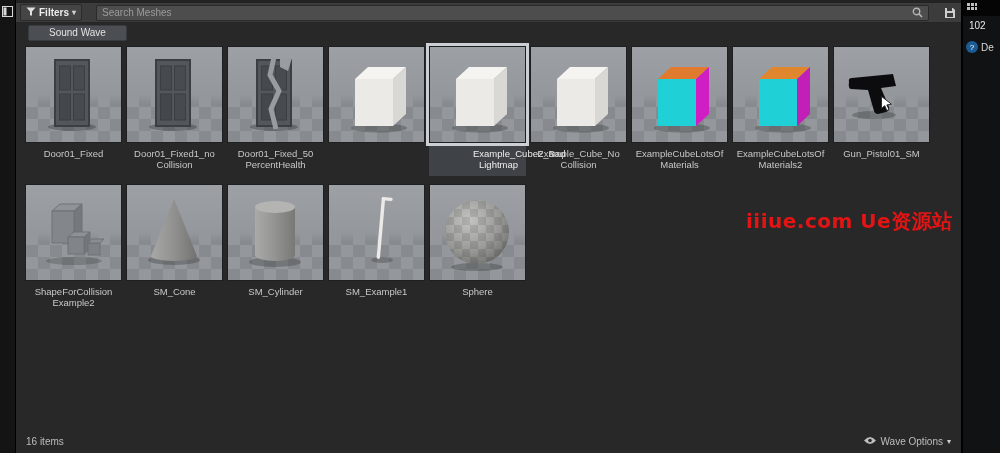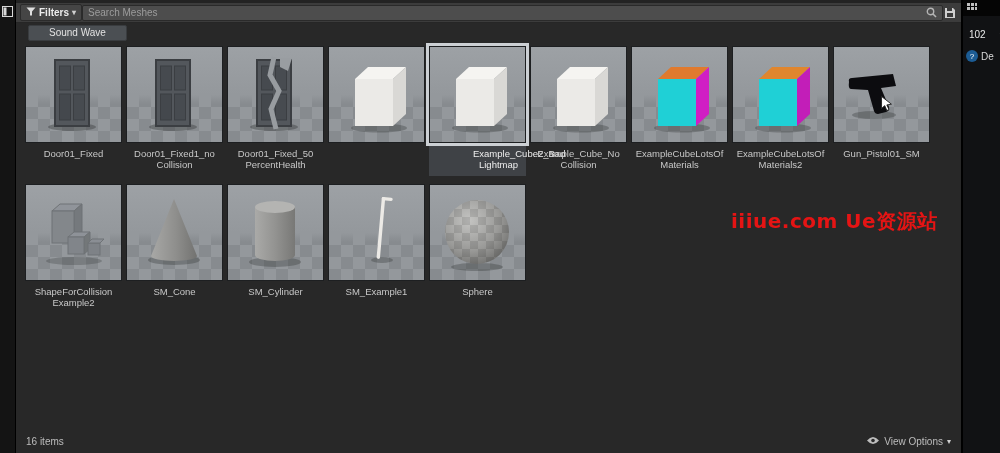--- a/index.html
+++ b/index.html
@@ -10,21 +10,21 @@
   
   .left-rail { width:15px; background:#141414; border-right:1px solid #000; }
   .rail-icon { display:block; margin:3px auto 0; width:11px; height:11px; }
 
   
   .main { flex:1; display:flex; flex-direction:column; min-width:0; position:relative;
     background:#282828; }
 
   
   .toolbar { height:19px; background:#3c3c3c; border-top:3px solid #232323;
-    border-bottom:1px solid #262626; display:flex; align-items:center; padding:0 4px; gap:0; }
+    border-bottom:1px solid #262626; display:flex; align-items:center; padding:0 4px; gap:14px; }
   .filters-btn { display:flex; align-items:center; gap:3px; height:15px; padding:0 5px;
     background:#454545; border:1px solid #2b2b2b; border-radius:2px; color:#ececec;
     font-size:10px; font-weight:bold; cursor:pointer; }
   .caret { font-size:8px; color:#cfcfcf; }
   .search { flex:1; height:14px; background:#4d4d4d; border:1px solid #2a2a2a;
     border-radius:2px; display:flex; align-items:center; padding:0 5px; }
   .search input { flex:1; background:transparent; border:none; outline:none;
     color:#dddddd; font-size:10px; font-family:"Liberation Sans", sans-serif; }
   .search input::placeholder { color:#9c9c9c; }
   .icon-btn { width:14px; height:14px; display:flex; align-items:center;
@@ -57,28 +57,28 @@
   .footer { height:24px; display:flex; justify-content:space-between; align-items:center;
     padding:0 10px; color:#bdbdbd; font-size:10px; }
   .view-options { display:flex; align-items:center; gap:4px; cursor:pointer; }
 
   
   .right-panel { width:37px; background:#111214; border-left:2px solid #000;
     display:flex; flex-direction:column; }
   .rp-header { height:16px; background:#050505; display:flex; align-items:center;
     padding-left:4px; }
   .rp-count { color:#eaeaea; font-size:10px; padding:4px 0 0 6px; display:flex;
-    align-items:center; gap:14px; cursor:pointer;margin-top:9px; }
+    align-items:center; gap:14px; cursor:pointer; }
   .rp-detail { display:flex; align-items:center; gap:3px; padding:10px 0 0 3px; }
   .rp-circle { width:12px; height:12px; border-radius:50%; background:#1c5c94;
     color:#fff; font-size:8px; display:flex; align-items:center; justify-content:center; }
   .rp-detail-label { color:#d8d8d8; font-size:10px; }
 
   
-  .watermark { position:absolute; left:731px; top:208px; font-size:20px; font-weight:bold;
+  .watermark { position:absolute; left:746px; top:208px; font-size:20px; font-weight:bold;
     letter-spacing:0.5px; white-space:nowrap; z-index:6; pointer-events:none;
     font-family:"DejaVu Sans", sans-serif; }
 </style>
 </head>
 <body>
 
 <div class="app">
 
   <div class="left-rail">
     <span class="rail-icon">
@@ -319,21 +319,21 @@
 
     <div class="footer">
       <span>16 items</span>
       <span class="view-options">
         <span>
           <svg width="14" height="9" viewBox="0 0 14 9">
             <path d="M1 4.5 Q7 -2.5 13 4.5 Q7 11.5 1 4.5 Z" fill="#bdbdbd"></path>
             <circle cx="7" cy="4.5" r="1.8" fill="#2b2b2b"></circle>
           </svg>
         </span>
-        <span>View Options</span>
+        <span>Wave Options</span>
         <span class="caret">▾</span>
       </span>
     </div>
   </div>
 
   <div class="right-panel">
     <div class="rp-header">
       <span>
         <svg width="10" height="10" viewBox="0 0 10 10">
           <g fill="#bfbfbf">

